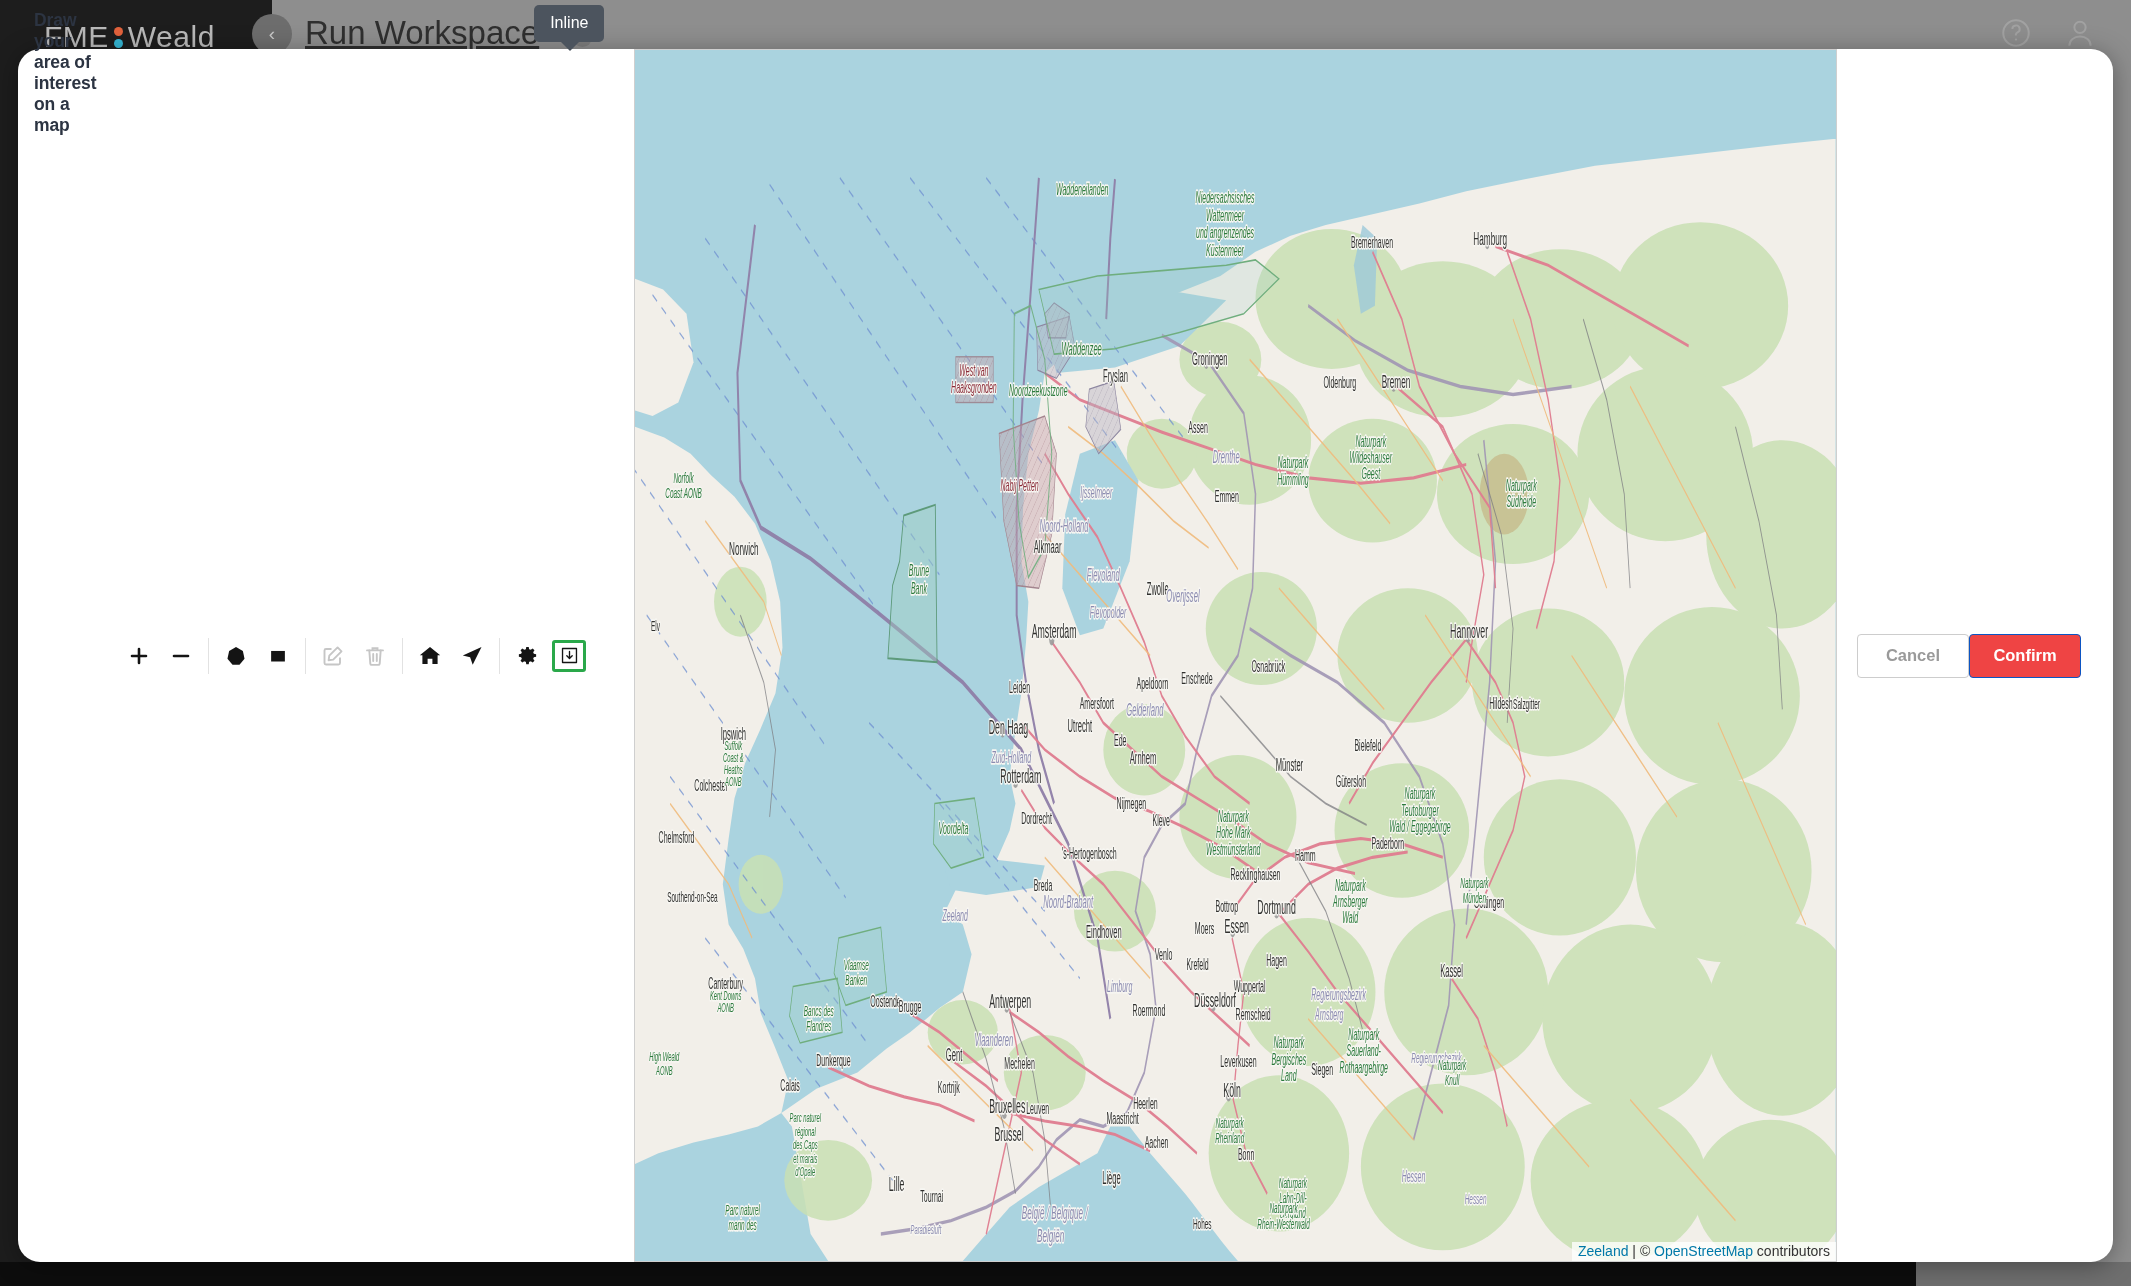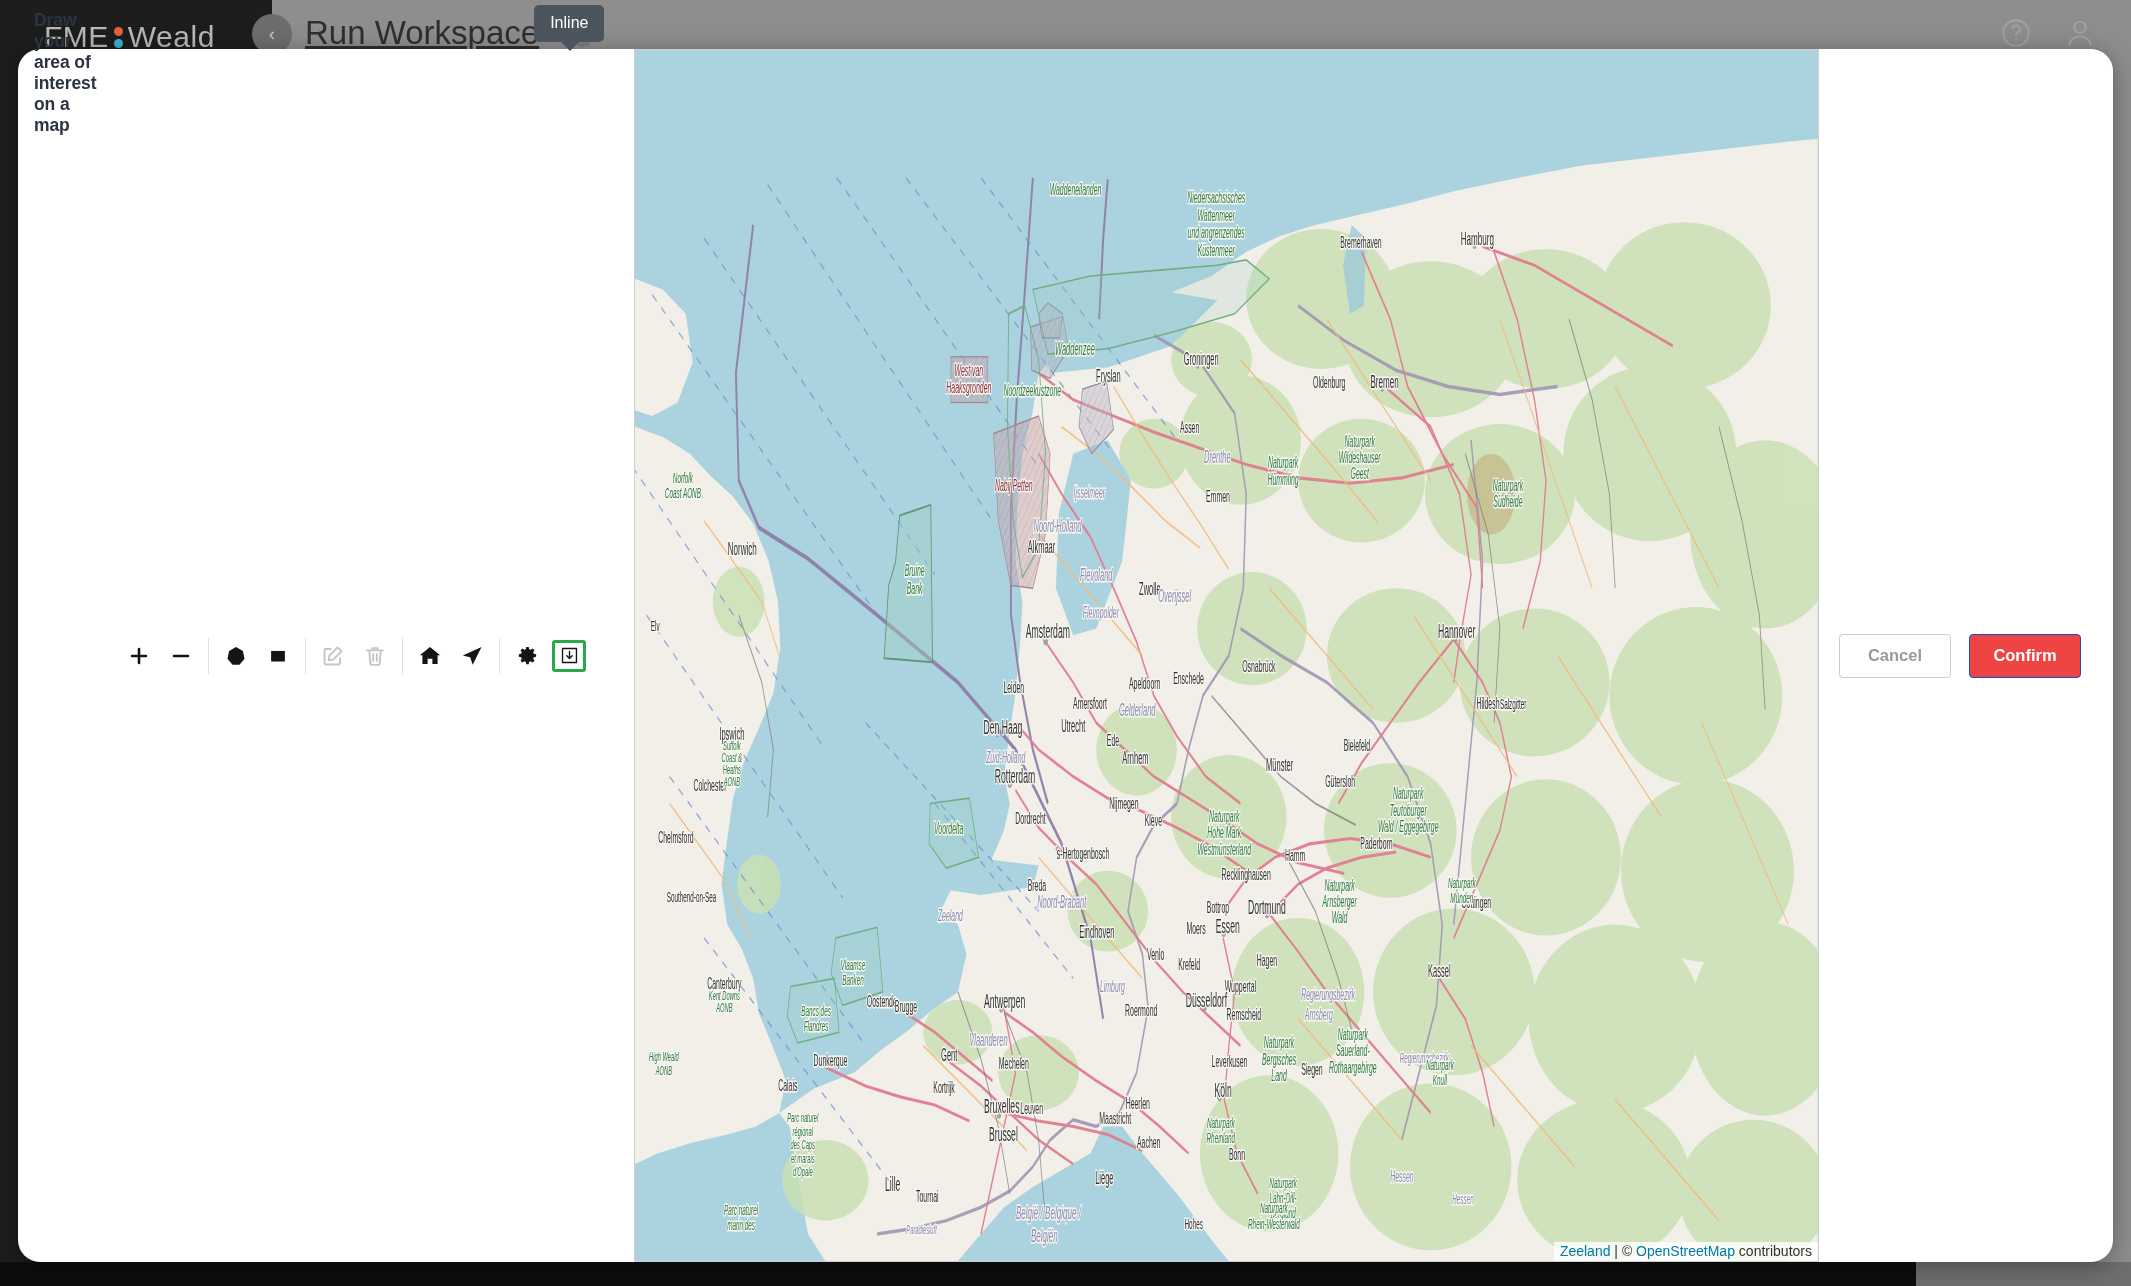--- a/index.html
+++ b/index.html
@@ -127,21 +127,21 @@
     position: absolute; right: 0; bottom: 0;
     background: rgba(255,255,255,.78);
     font-size: 14px; color: #333; padding: 1px 6px 2px;
     font-family: "Liberation Sans", sans-serif;
   }
   .map-attr a { color: #0078a8; text-decoration: none; }
 
   
   .modal-footer {
     flex: 0 0 72px; display: flex; align-items: center;
-    justify-content: flex-end; padding-right: 32px; gap: 18px;
+    justify-content: flex-end; padding-right: 32px; 
   }
   .btn {
     height: 44px; min-width: 112px; border-radius: 4px;
     font-size: 16.5px; font-weight: bold; cursor: pointer;
     font-family: "Liberation Sans", sans-serif;
     display: flex; align-items: center; justify-content: center;
   }
   .btn-cancel { background: #fff; border: 1px solid #cdcdcd; color: #9a9a9a; }
   .btn-confirm { background: #ef4444; border: 1px solid #0c55c3; color: #fff; }
 

